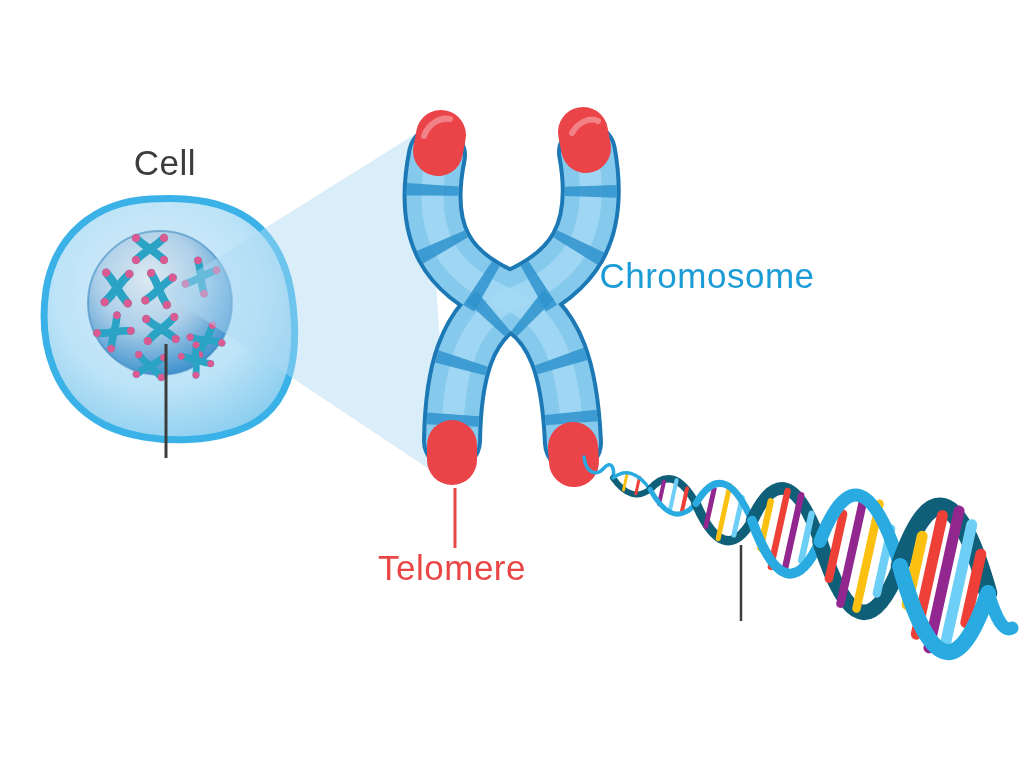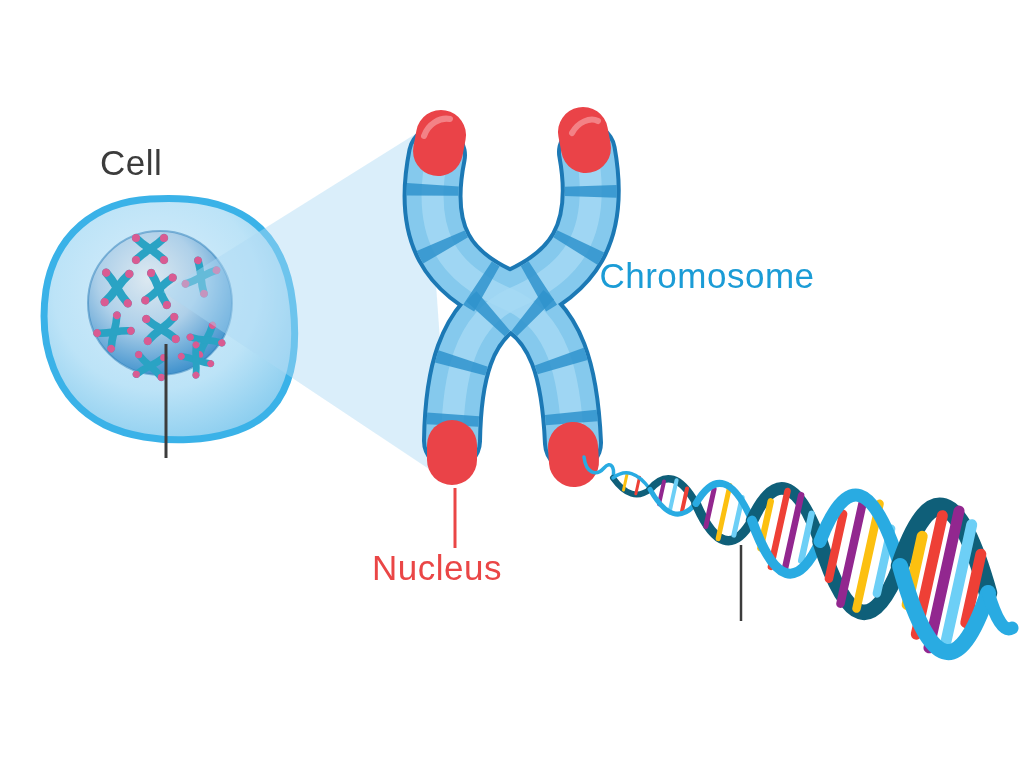--- a/index.html
+++ b/index.html
@@ -5,21 +5,21 @@
   html,body{margin:0;padding:0;background:#fff;}
   #stage{
     position:relative;width:1024px;height:768px;background:#ffffff;
     overflow:hidden;font-family:"Liberation Sans",sans-serif;
   }
   #art{position:absolute;left:0;top:0;width:1024px;height:768px;}
   .lbl{position:absolute;font-size:35px;line-height:1.05;letter-spacing:0.5px;}
   .lbl-dark{color:#3c3c3c;}
   .lbl-blue{color:#1b9cd6;text-align:center;}
   .lbl-red{color:#ea4646;}
-  .center{}
+  .center{text-align:center;}
   #lbl-cell{left:100px;top:145px;width:130px;}
   #lbl-nucleus{left:78px;top:461px;width:170px;}
   #lbl-chromosome{left:592px;top:258px;width:230px;}
   #lbl-telomere{left:372px;top:550px;width:160px;}
   #lbl-dna{left:698px;top:624px;width:95px;}
 </style>
 </head>
 <body>
 
 <div id="stage">
@@ -139,14 +139,14 @@
         <path d="M 988 592 Q 1000 634 1012 628" stroke="#29abe2" stroke-width="13" fill="none" stroke-linecap="round"></path>
       </g>
 
     <line x1="166" y1="344" x2="166" y2="458" stroke="#3c3c3c" stroke-width="3"></line>
     <line x1="455" y1="488" x2="455" y2="548" stroke="#ea4646" stroke-width="3"></line>
     <line x1="741" y1="545" x2="741" y2="621" stroke="#3c3c3c" stroke-width="2.5"></line>
   </svg>
 
   <div class="lbl lbl-dark center" id="lbl-cell">Cell</div>
   <div class="lbl lbl-blue" id="lbl-chromosome">Chromosome</div>
-  <div class="lbl lbl-red center" id="lbl-telomere">Nucleus</div>
+  <div class="lbl lbl-red center" id="lbl-telomere">Telomere</div>
 </div>
 
 </body></html>

